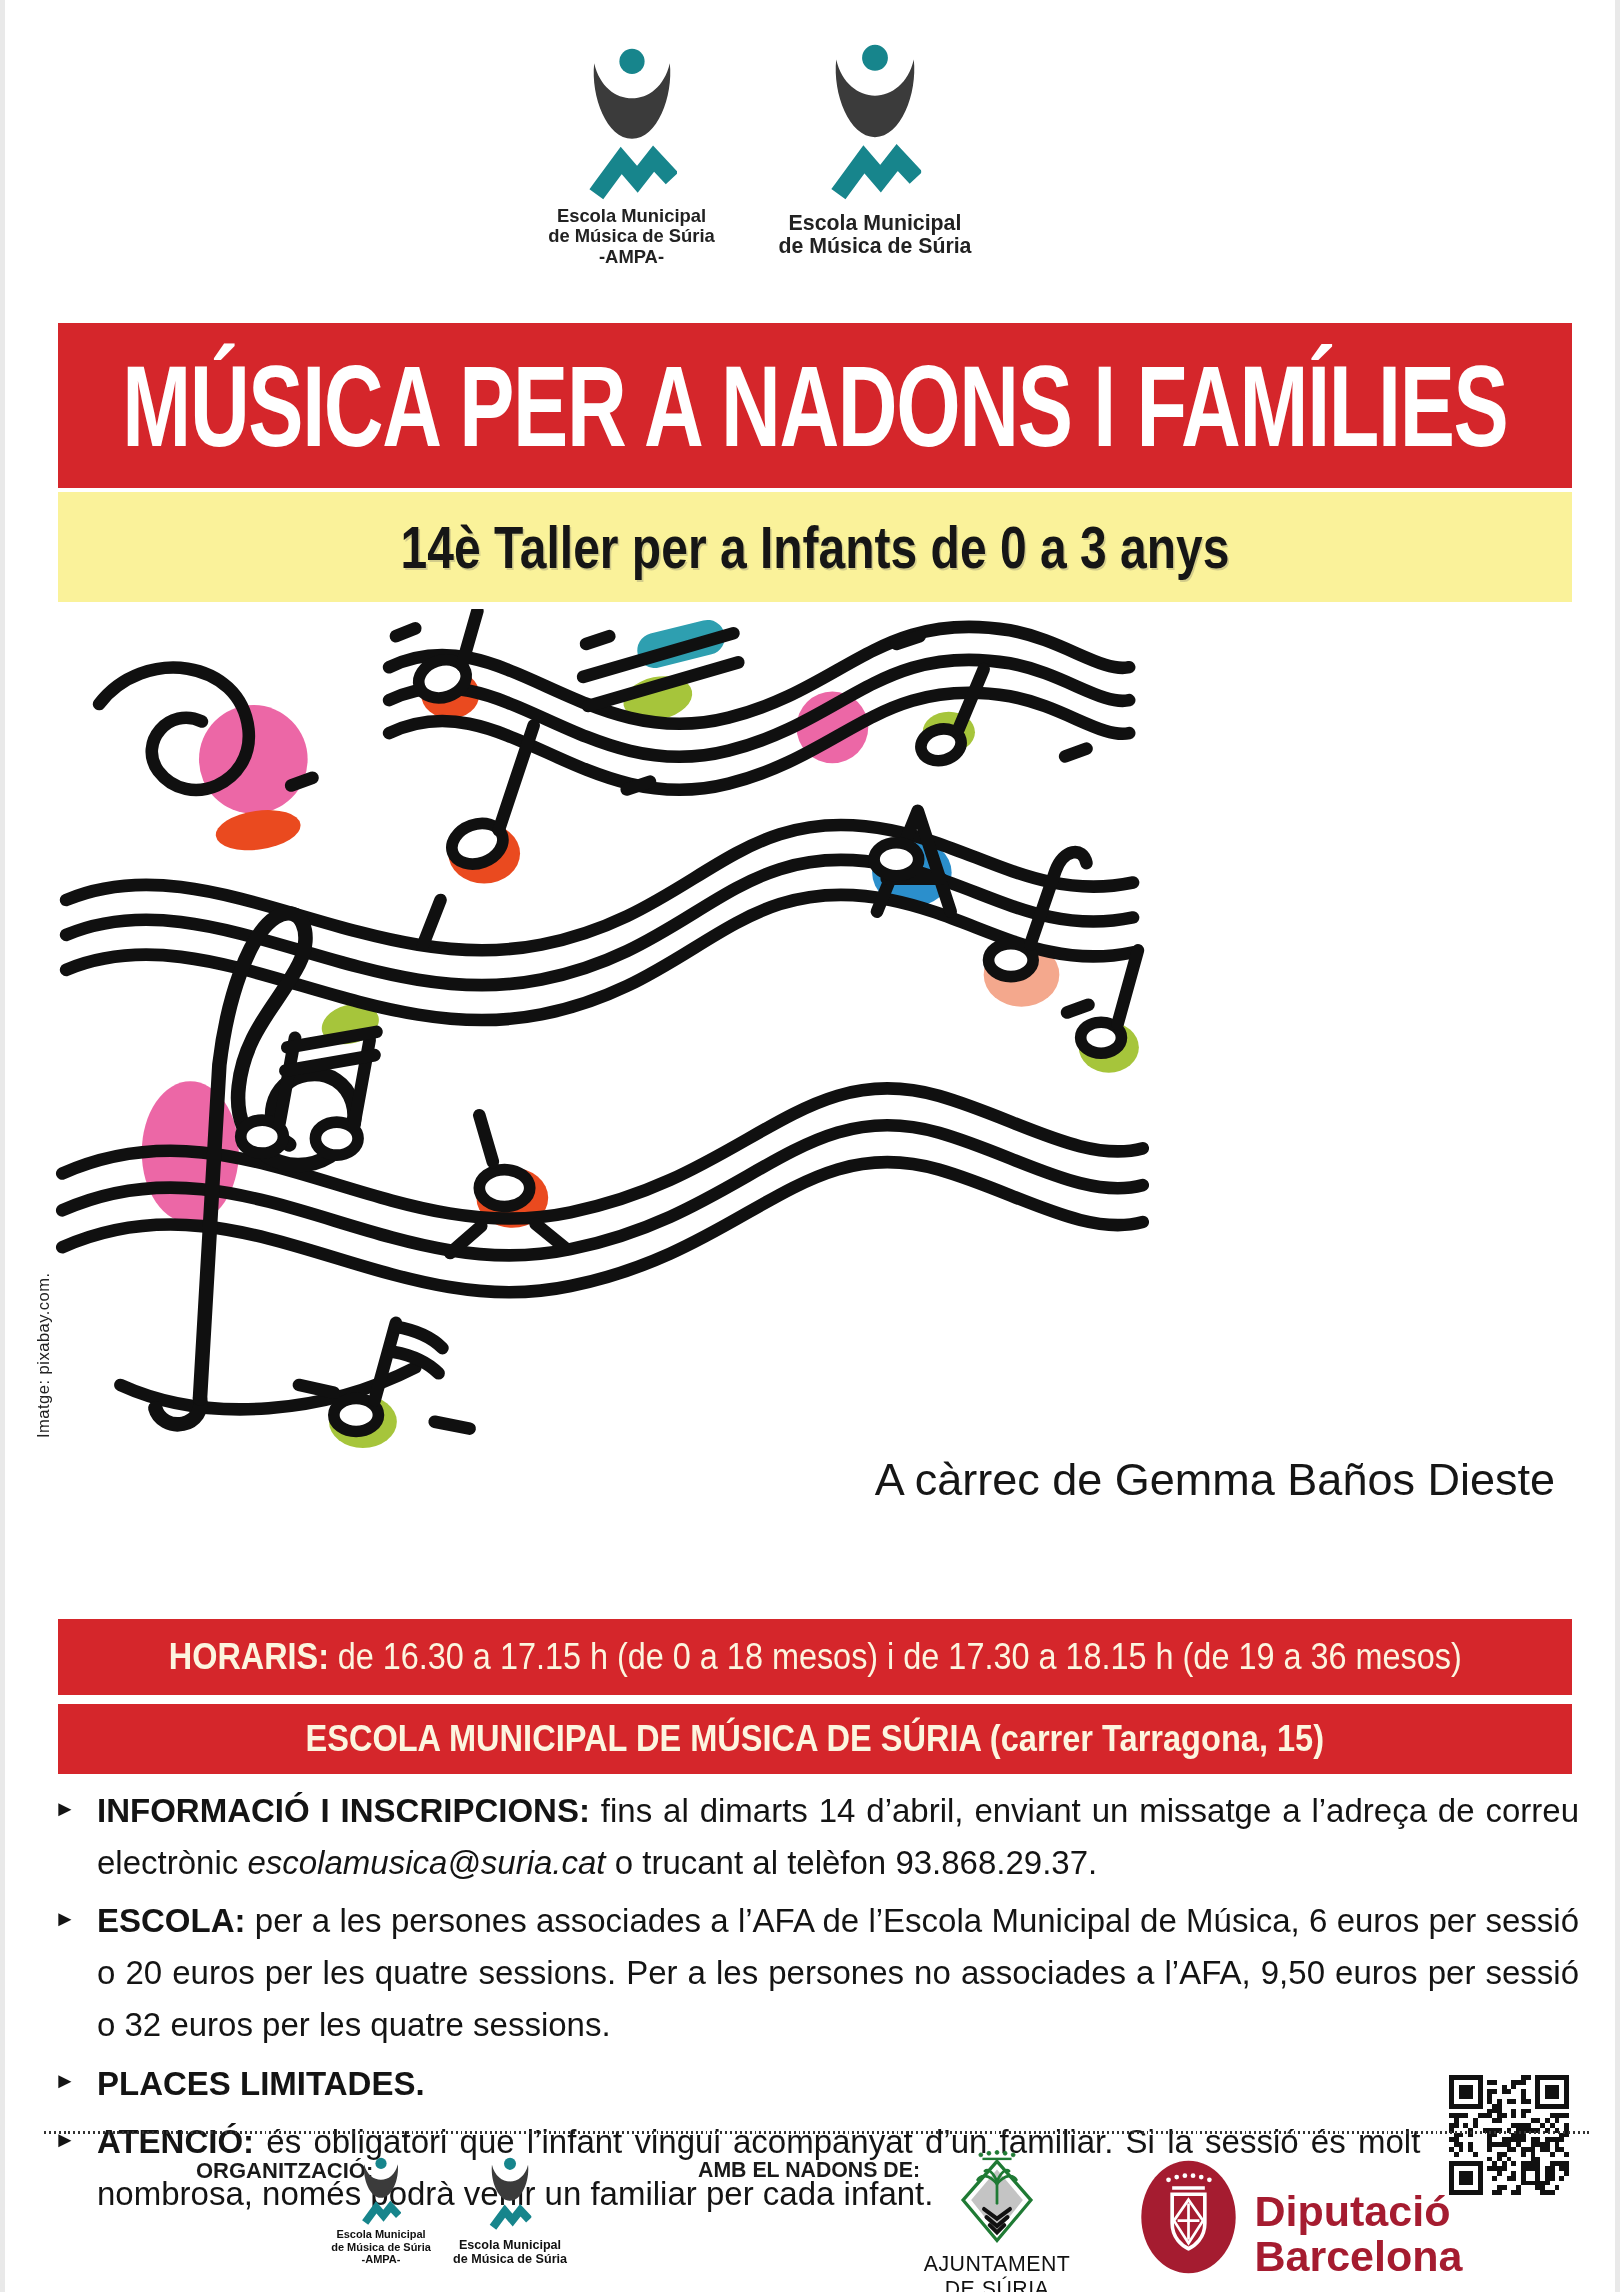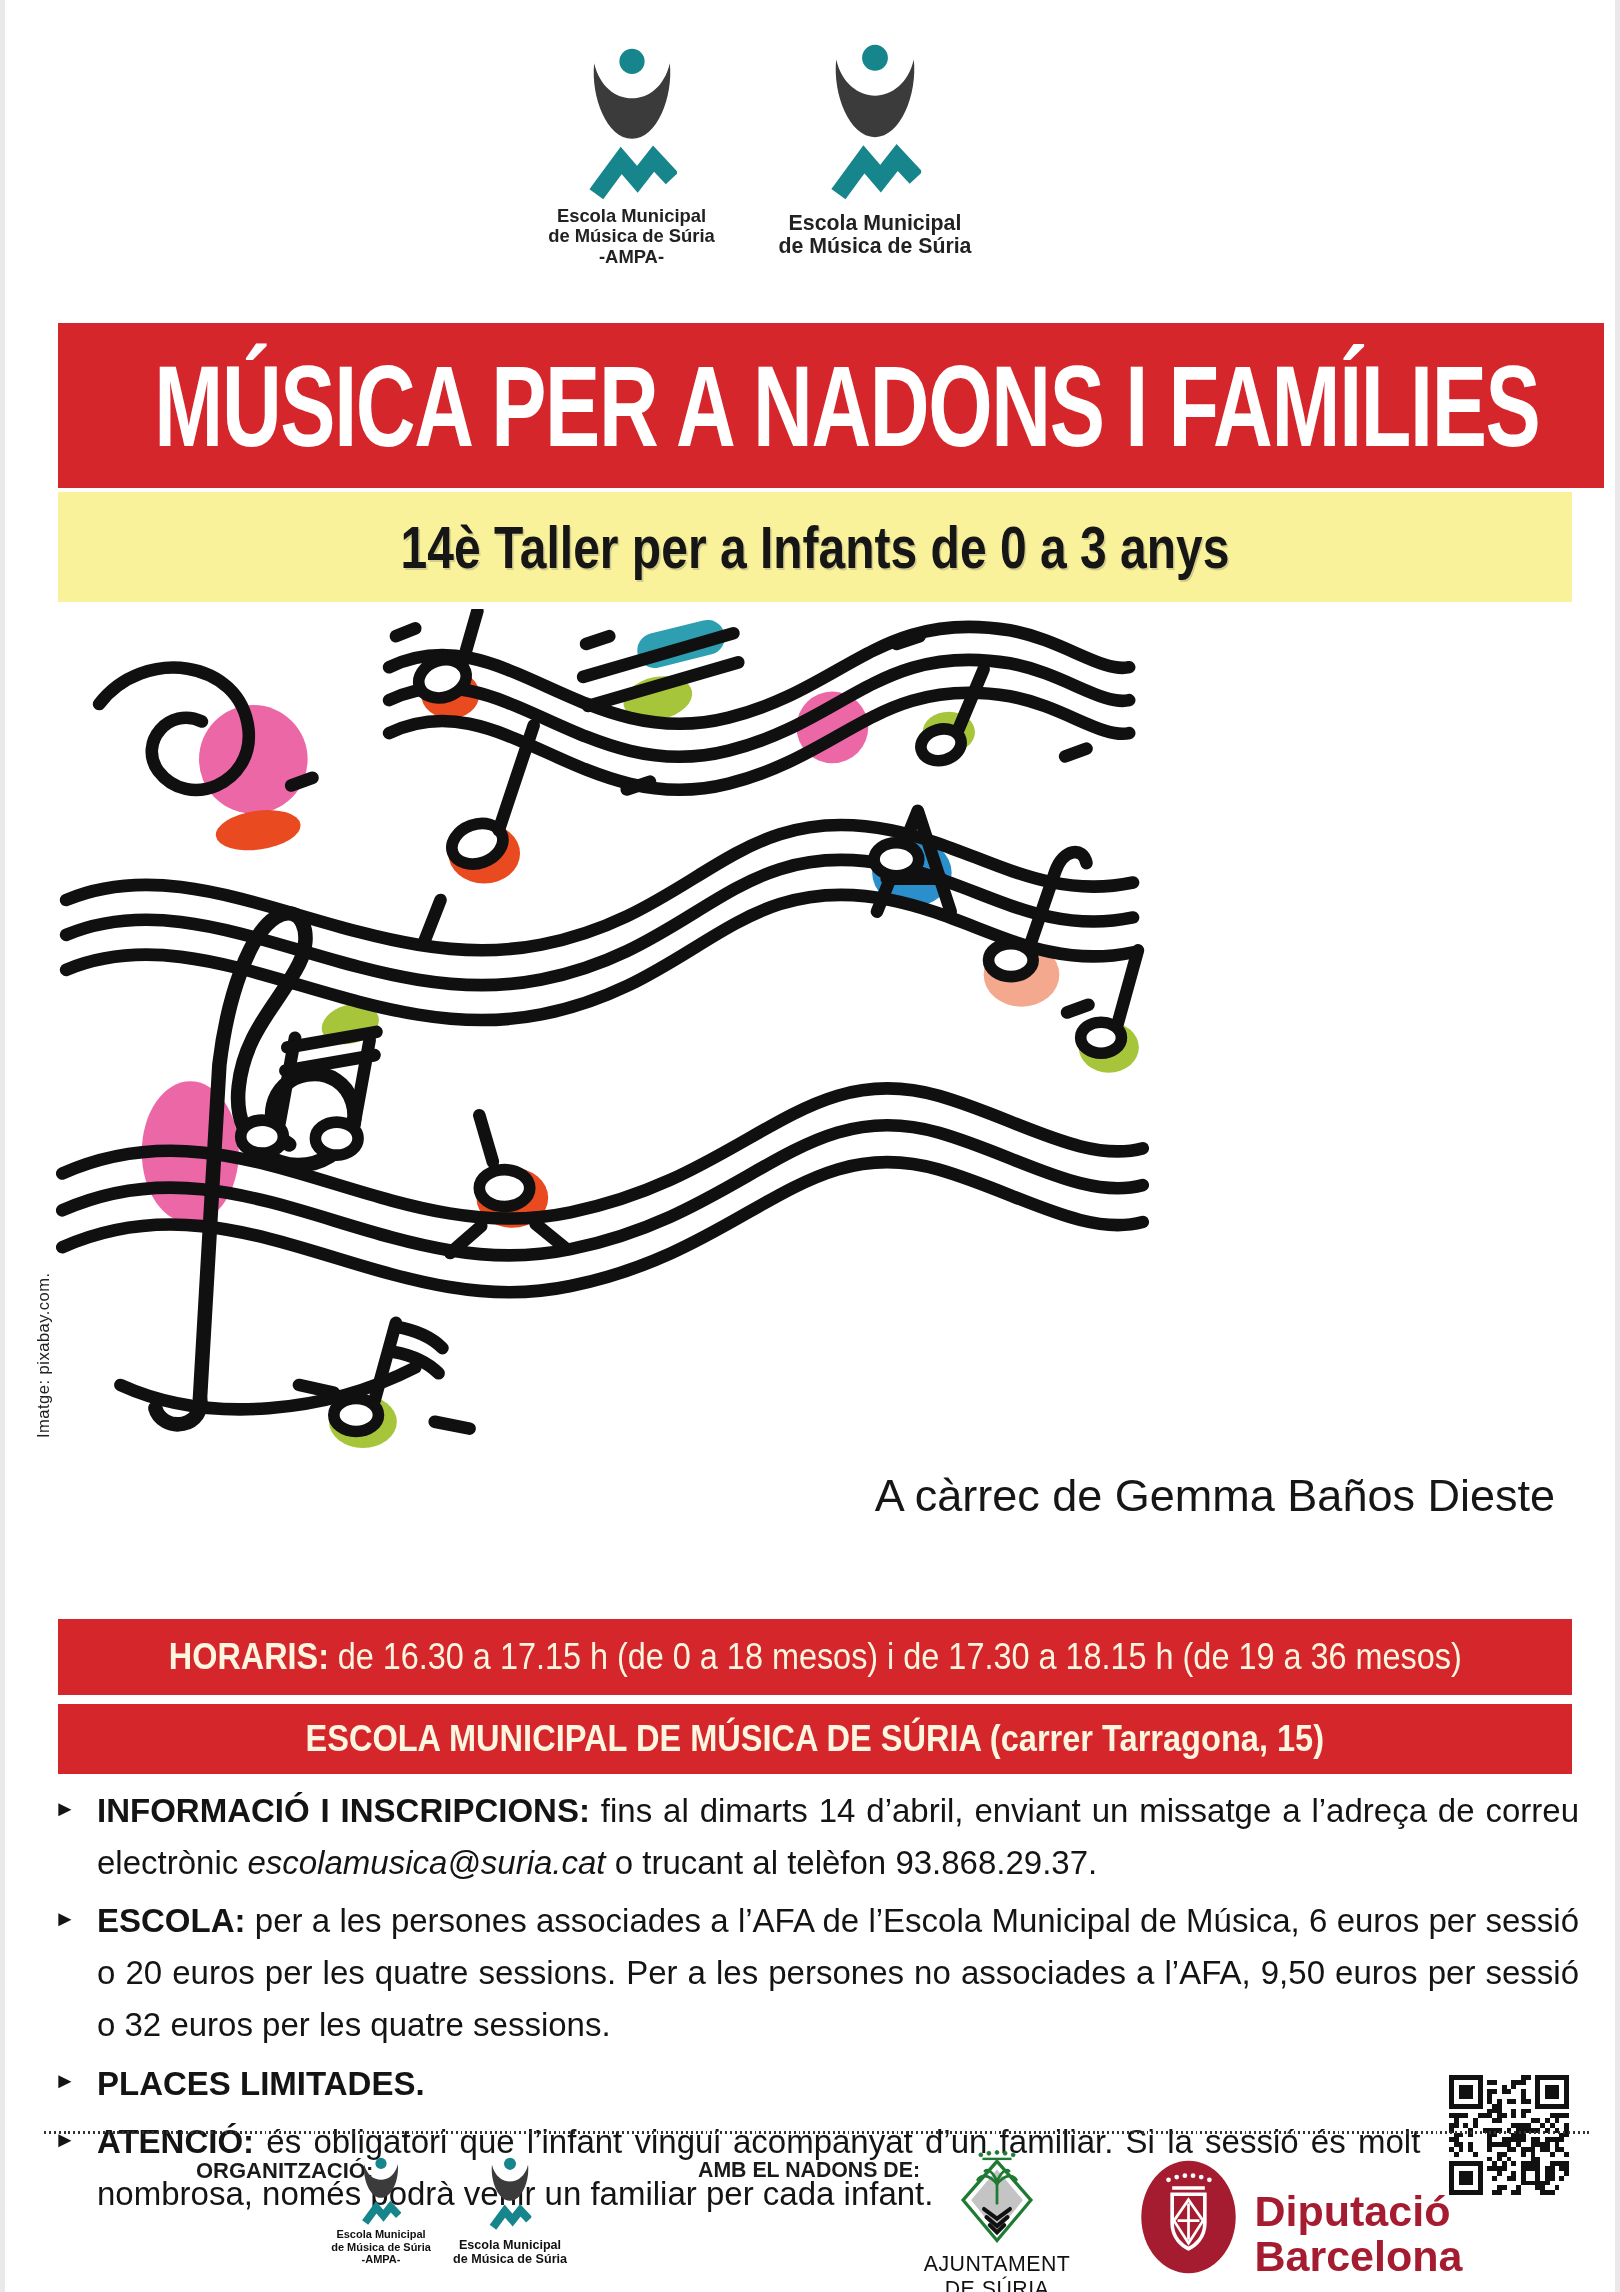--- a/index.html
+++ b/index.html
@@ -4,21 +4,21 @@
 <style>
   html,body{margin:0;padding:0;background:#e9e9e9;}
   .poster{
     position:relative;width:1610px;height:2292px;margin:0 auto;
     background:#fff;overflow:hidden;
     font-family:"Liberation Sans",sans-serif;color:#111;
   }
   
   .banner{position:absolute;left:53px;width:1514px;display:flex;align-items:center;justify-content:center;}
   .cond{display:inline-block;white-space:nowrap;transform:scaleX(var(--sx,.8));transform-origin:center;}
-  .title-banner{top:323px;height:165px;background:var(--banner-red);padding-left:32px;}
+  .title-banner{top:323px;height:165px;background:var(--banner-red);}
   .title-banner .cond{--sx:.72;font-size:115px;font-weight:bold;color:#fff;letter-spacing:-1.9px;}
   .subtitle-banner{top:492px;height:110px;background:var(--banner-yellow);}
   .subtitle-banner .cond{--sx:.8;font-size:60px;font-weight:bold;color:#161616;text-shadow:1.9px 1.9px 0 rgba(90,90,90,.25);}
   .date-banner{top:1517px;height:92px;background:var(--banner-red);}
   .date-banner .cond{--sx:.8;font-size:54px;font-weight:bold;color:var(--cream-text);}
   .horaris-banner{top:1619px;height:76px;background:var(--banner-red);}
   .horaris-banner .cond{--sx:.9;font-size:36px;color:var(--cream-text);}
   .horaris-banner .hlabel{font-weight:bold;margin-right:9.7px;}
   .location-banner{top:1704px;height:70px;background:var(--banner-red);}
   .location-banner .cond{--sx:.88;font-size:37px;font-weight:bold;color:var(--cream-text);}
@@ -34,21 +34,21 @@
   .illustration svg{width:100%;height:100%;}
   .ink{stroke:#101010;stroke-width:13;fill:none;stroke-linecap:round;stroke-linejoin:round;}
   .ink-thick{stroke:#101010;stroke-width:15;fill:none;stroke-linecap:round;stroke-linejoin:round;}
   .ring{fill:#fff;stroke:#101010;stroke-width:12;}
   .c-pink{fill:var(--note-pink);}.c-orange{fill:var(--note-orange);}
   .c-green{fill:var(--note-green);}.c-teal{fill:var(--note-teal);}
   .c-blue{fill:var(--note-blue);}.c-salmon{fill:var(--note-salmon);}
   
   .credit-vertical{position:absolute;left:29px;top:1438px;transform:rotate(-90deg);transform-origin:0 0;
     font-size:16.5px;color:#222;white-space:nowrap;letter-spacing:0.5px;}
-  .author-line{position:absolute;right:60px;top:1454px;font-size:45px;color:#161616;margin-top:16px;}
+  .author-line{position:absolute;right:60px;top:1454px;font-size:45px;color:#161616;}
   
   .bullets{position:absolute;left:47px;top:1785px;width:1527px;
     font-size:33px;line-height:1.57;text-align:justify;color:#141414;}
   .bullet{position:relative;padding-left:45px;margin-bottom:6.8px;}
   .bullet .marker{position:absolute;left:1.9px;top:6.8px;font-size:22px;}
   .bullet .blabel{font-weight:bold;}
   .qr-float{float:right;width:120px;height:120px;margin:17.5px 9.7px 7.8px 29px;}
   .qr-float svg{width:120px;height:120px;shape-rendering:crispEdges;}
   
   .dotted-sep{position:absolute;left:39px;top:2131px;width:1545px;height:2.9px;

